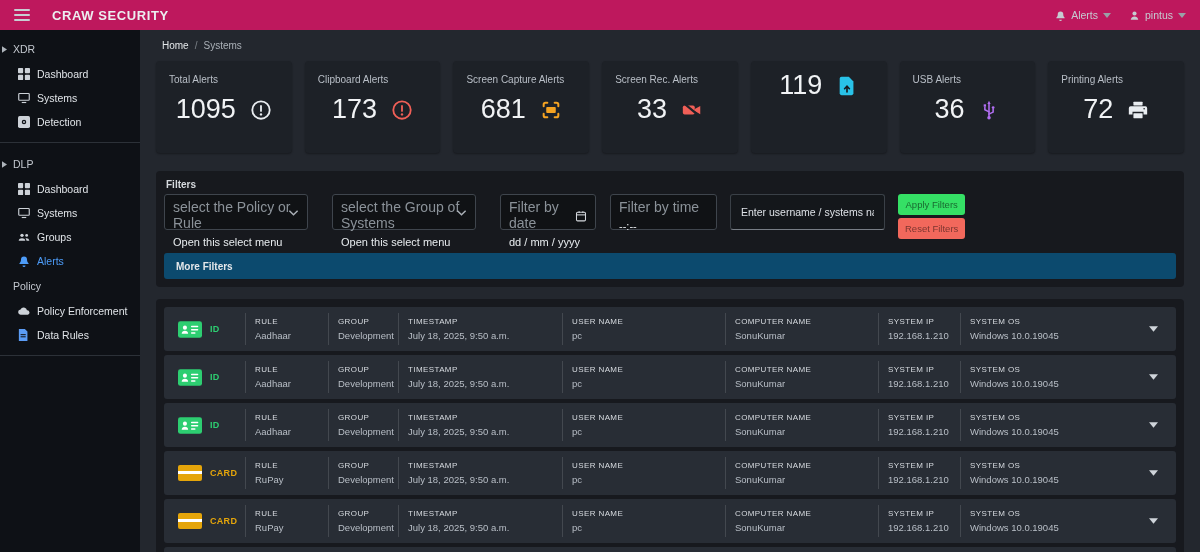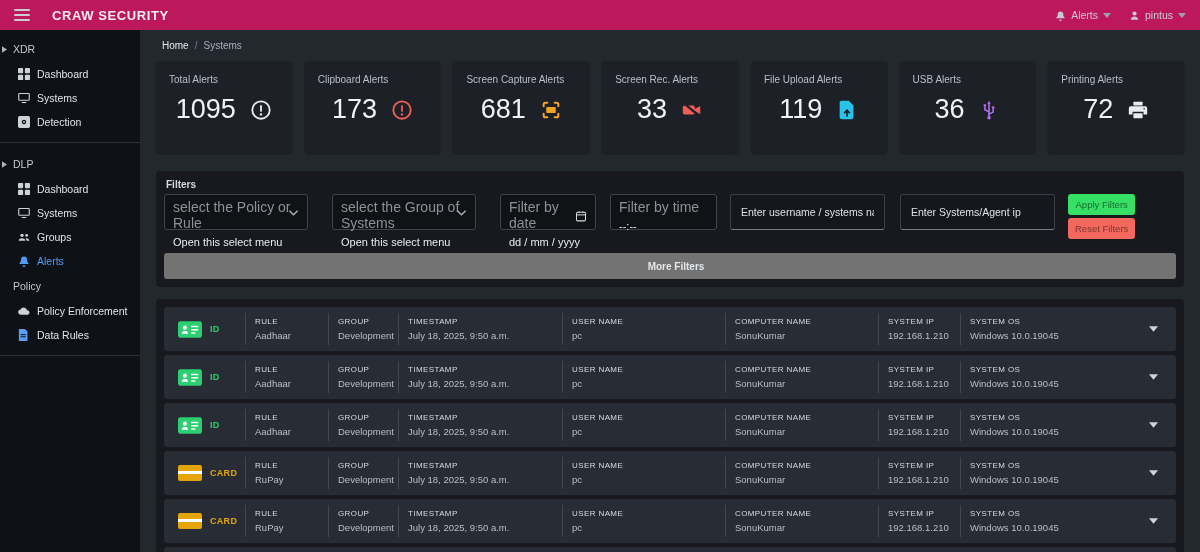--- a/index.html
+++ b/index.html
@@ -65,23 +65,23 @@
   .txt { width:155px; height:36px; background:#14171b; border:1px solid #3a4047;
     border-bottom:1px solid #777d85; border-radius:3px; color:#e8ecef; font-size:10.5px;
     padding:0 10px; margin-left:13px; outline:none; font-family:"Liberation Sans",sans-serif; }
   .txt::placeholder { color:#dde1e6; opacity:1; }
   .txt2 { margin-left:15px; }
   .btn-col { display:flex; flex-direction:column; gap:3px; margin-left:13px; }
   .btn { border:none; border-radius:3px; font-size:9.5px; padding:5px 7px; cursor:pointer;
     font-family:"Liberation Sans",sans-serif; }
   .btn-apply { background:#35e065; color:rgba(0,0,0,.55); }
   .btn-reset { background:#f2685c; color:rgba(0,0,0,.5); }
-  .more-filters { margin-top:14px; height:26px; background:#737373; border-radius:3px;
+  .more-filters { margin-top:14px; height:26px; background:#0c4a6e; border-radius:3px;
     display:flex; align-items:center; padding-left:12px; font-size:10px; font-weight:bold;
-    color:#e4e7ea; cursor:pointer;justify-content:center; }
+    color:#e4e7ea; cursor:pointer; }
 
   
   .table-panel { margin-top:12px; background:#17191e; border-radius:4px; padding:8px; }
   .trow { background:#282d35; border-radius:3px; height:44px; display:flex; align-items:center;
     margin-bottom:4px; }
   .row-type { width:81px; display:flex; align-items:center; gap:8px; padding-left:14px; flex:none; }
   .type-icon { display:inline-flex; }
   .type-label { font-size:9px; font-weight:bold; letter-spacing:.3px; }
   .green { color:#2dce71; } .yellow { color:#e5a50a; }
   .col { border-left:1px solid rgba(255,255,255,.13); padding-left:9px; height:32px;
@@ -306,21 +306,20 @@
         <span class="cic ic-red">
           <svg viewBox="0 0 24 24">
               <rect x="2" y="7" width="13" height="10" rx="2" fill="currentColor"></rect>
               <path d="M15 11l6-3.5v9L15 13z" fill="currentColor"></path>
               <line x1="3" y1="4.5" x2="21" y2="19.5" stroke="#1d2127" stroke-width="2.4"></line>
             </svg>
           </span>
       </div>
     </div>
     <div class="card">
-      <div class="card-label">File Upload Alerts</div>
       <div class="card-body">
         <span class="card-value">119</span>
         <span class="cic ic-cyan">
           <svg viewBox="0 0 24 24">
               <path d="M6 2h8l5 5v13a2 2 0 0 1-2 2H6a2 2 0 0 1-2-2V4a2 2 0 0 1 2-2z" fill="currentColor"></path>
               <path d="M12 18.5v-6M9.4 15l2.6-2.7 2.6 2.7" stroke="#17191e" stroke-width="1.8" fill="none" stroke-linecap="round"></path>
             </svg>
           </span>
       </div>
     </div>
@@ -388,21 +387,20 @@
               <line x1="5.5" y1="1.5" x2="5.5" y2="4"></line>
               <line x1="10.5" y1="1.5" x2="10.5" y2="4"></line>
             </svg>
           </span>
       </div>
       <div class="fld ftime">
         <span class="fld-label">Filter by time</span>
         <span class="fld-value">--:--</span>
       </div>
       <input class="txt" type="text" placeholder="Enter username / systems name" style="">
-      <input class="txt txt2" type="text" placeholder="Enter Systems/Agent ip" style="">
       <div class="btn-col">
         <button class="btn btn-apply">Apply Filters</button>
         <button class="btn btn-reset">Reset Filters</button>
       </div>
     </div>
     <div class="more-filters">
       <span>More Filters</span>
     </div>
   </div>
 

